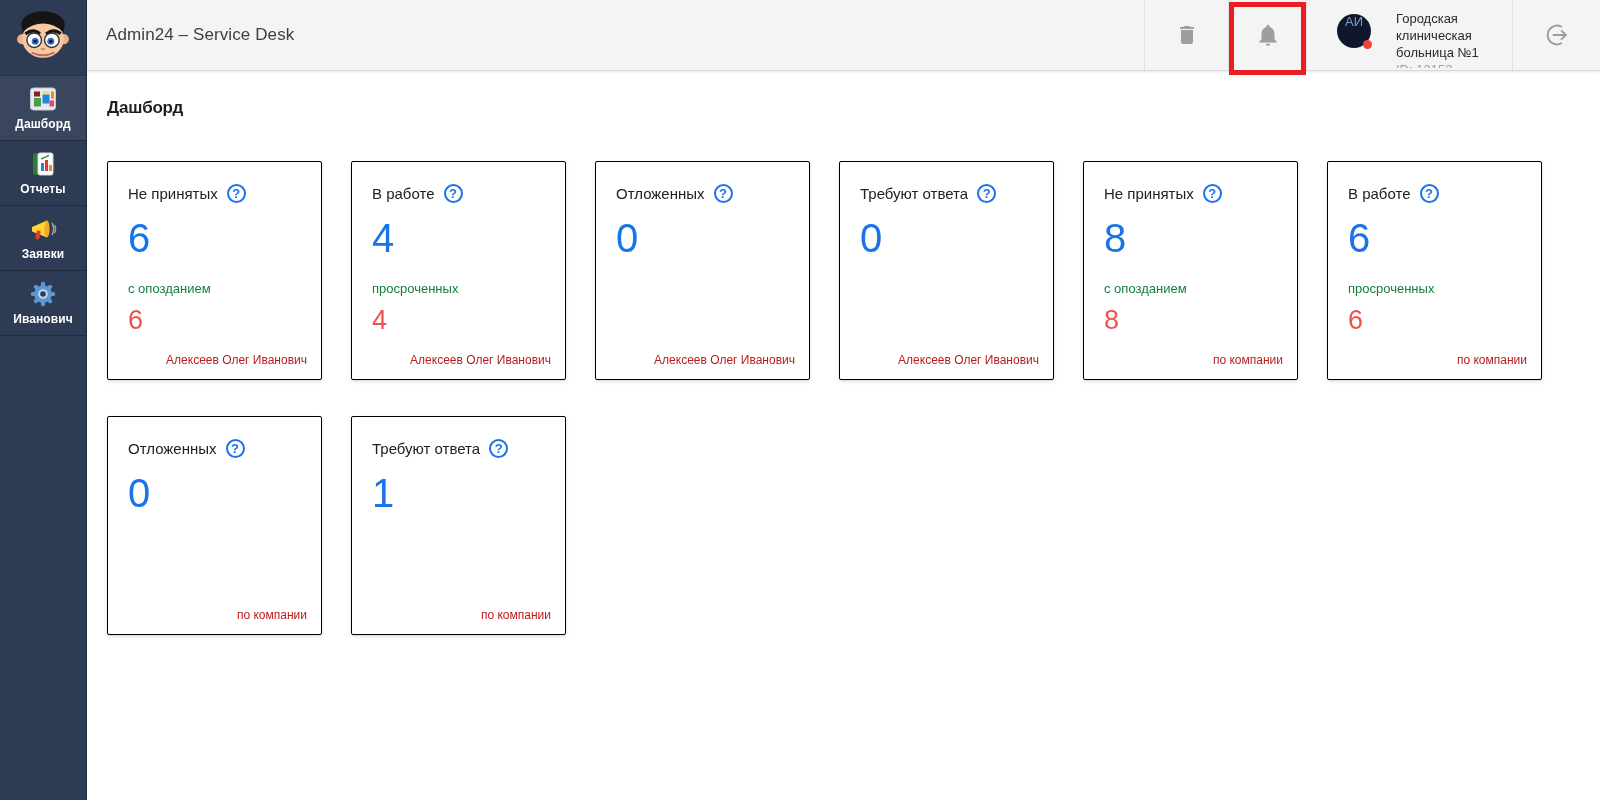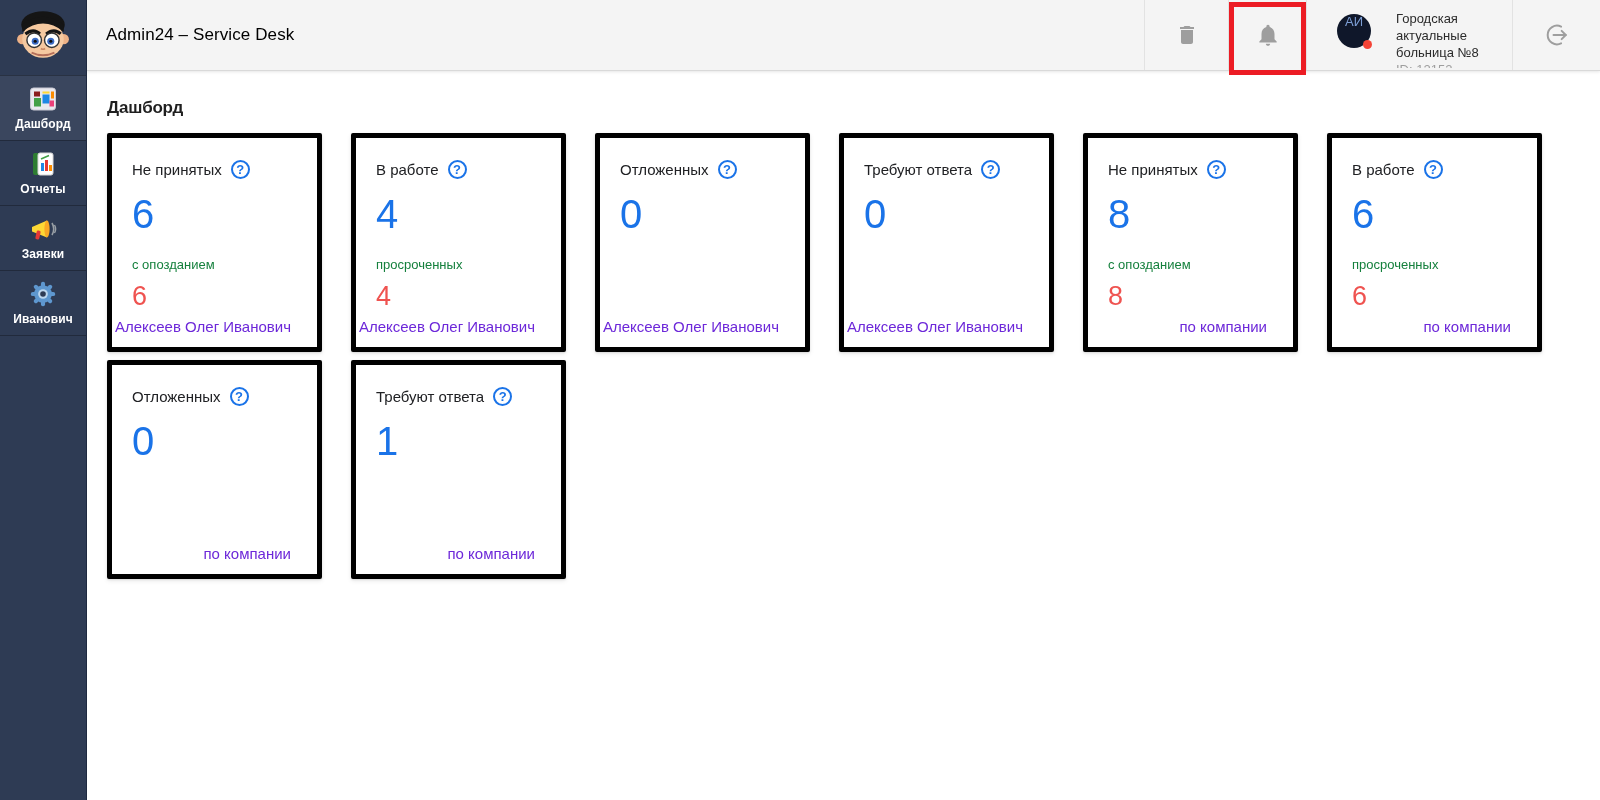--- a/index.html
+++ b/index.html
@@ -28,21 +28,21 @@
     margin-top:4px;font-size:12px;font-weight:bold;color:#ffffff;letter-spacing:0.1px;
   }
   
   .header{
     position:absolute;left:86px;top:0;width:1514px;height:70px;
     background:#f4f4f4;border-bottom:1px solid #d9d9d9;
     box-shadow:0 1px 3px rgba(0,0,0,0.10);
     display:flex;align-items:center;z-index:3;
   }
   .header-title{
-    margin-left:20px;font-size:17px;color:#000000;letter-spacing:0.1px;
+    margin-left:20px;font-size:17px;color:#404040;letter-spacing:0.1px;
   }
   .header-actions{margin-left:auto;display:flex;height:100%;}
   .icon-btn{
     display:flex;align-items:center;justify-content:center;
     border-left:1px solid #e2e2e2;cursor:pointer;height:100%;box-sizing:border-box;
   }
   .icon-btn.trash-btn{width:84px;}
   .icon-btn.bell-btn{width:78px;}
   .user-area{
     width:206px;border-left:1px solid #e2e2e2;display:flex;align-items:flex-start;
@@ -76,43 +76,43 @@
   }
   .page-title{
     font-size:17px;font-weight:bold;color:#1f1f1f;letter-spacing:-0.2px;
   }
   .page-desc{
     margin-top:7px;font-size:13.5px;color:#222222;letter-spacing:-0.2px;
   }
   .cards-row{display:flex;gap:29px;margin-top:15px;}
   .cards-row.second{margin-top:8px;}
   .card{
-    width:215px;height:219px;background:#ffffff;border:5px solid #000000;
+    width:215px;height:219px;background:#ffffff;border:1px solid #000000;
     border-radius:2px;box-shadow:0 1px 2px rgba(0,0,0,0.10),0 2px 5px rgba(0,0,0,0.08);
-    position:relative;padding:22px 16px 0 20px;box-sizing:border-box;flex:none;
+    position:relative;padding:22px 16px 0 20px;box-sizing:border-box;flex:none;margin-top:28px;
   }
   .card-head{display:flex;align-items:center;}
   .card-title{font-size:15px;color:#202124;}
   .help-icon{
     width:19px;height:19px;border:2px solid #1a73e8;border-radius:50%;
     color:#1a73e8;font-size:13px;font-weight:bold;line-height:1;
     display:flex;align-items:center;justify-content:center;
     margin-left:9px;box-sizing:border-box;cursor:pointer;flex:none;
   }
   .card-value{
     margin-top:15px;font-size:40px;line-height:1;color:#1a73e8;cursor:pointer;width:max-content;
   }
   .card-sublabel{margin-top:23px;font-size:13px;color:#15803d;}
   .card-sublabel:empty{display:none;}
   .card-subvalue{
     margin-top:11px;font-size:27px;line-height:1;color:#ef5350;cursor:pointer;width:max-content;
   }
   .card-subvalue:empty{display:none;}
   .card-scope{
-    position:absolute;right:26px;bottom:12px;font-size:15px;color:#6d28d9;
+    position:absolute;right:14px;bottom:12px;font-size:12px;color:#b91c1c;
   }
 </style>
 </head>
 <body>
 
 <div class="sidebar">
   <svg class="sidebar-avatar" viewBox="0 0 54 54">
     <ellipse cx="27" cy="17" rx="21" ry="13" fill="#151515"></ellipse>
     <circle cx="7" cy="31" r="5" fill="#eeb287"></circle>
     <circle cx="47" cy="31" r="5" fill="#eeb287"></circle>
@@ -194,22 +194,22 @@
         <path fill="#9e9e9e" d="M12 22c1.1 0 2-.9 2-2h-4c0 1.1.9 2 2 2zm6-6v-5c0-3.07-1.63-5.64-4.5-6.32V4c0-.83-.67-1.5-1.5-1.5s-1.5.67-1.5 1.5v.68C7.64 5.36 6 7.92 6 11v5l-2 2v1h16v-1l-2-2z"></path>
       </svg>
     </div>
     <div class="user-area">
       <div class="avatar-ai">
         <span>АИ</span>
         <span class="red-dot"></span>
       </div>
       <div class="org-block">
         <div class="org-line">Городская</div>
-        <div class="org-line">актуальные</div>
-        <div class="org-line">больница №8</div>
+        <div class="org-line">клиническая</div>
+        <div class="org-line">больница №1</div>
         <div class="org-line id-line">ID: 12152</div>
       </div>
     </div>
     <div class="icon-btn logout-btn">
       <svg width="28" height="28" viewBox="0 0 24 24">
         <path d="M15.5 4.8 A8 8 0 1 0 15.5 19.2" fill="none" stroke="#9e9e9e" stroke-width="1.7" stroke-linecap="round"></path>
         <line x1="9" y1="12" x2="19.5" y2="12" stroke="#9e9e9e" stroke-width="1.7" stroke-linecap="round"></line>
         <polyline points="16,8.5 19.5,12 16,15.5" fill="none" stroke="#9e9e9e" stroke-width="1.7" stroke-linecap="round" stroke-linejoin="round"></polyline>
       </svg>
     </div>

